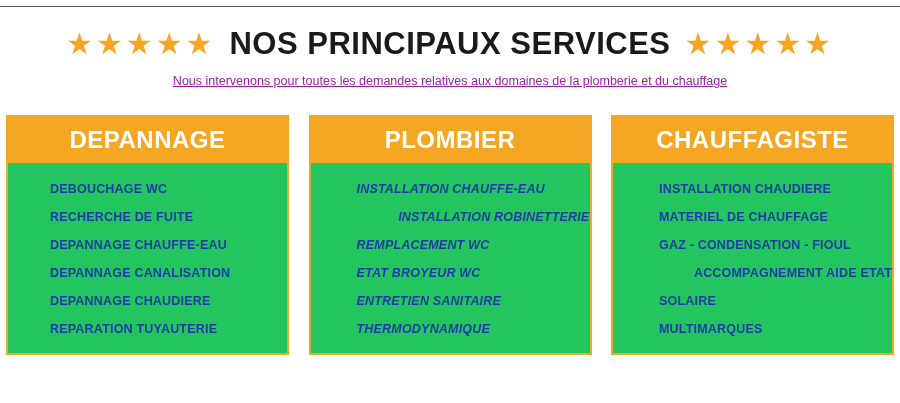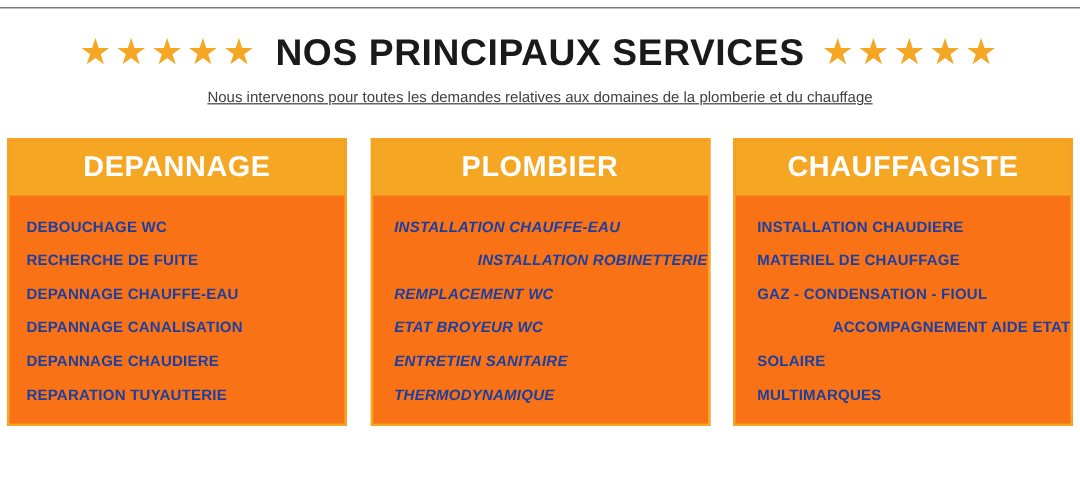--- a/index.html
+++ b/index.html
@@ -50,49 +50,50 @@
   .title-text {
     font-size: 31px;
     font-weight: bold;
     color: #1a1a1a;
     letter-spacing: 0.5px;
     white-space: nowrap;
   }
   .subtitle {
     margin-top: 12px;
     font-size: 12.5px;
-    color: #404040;
+    color: #a21caf;
     text-decoration: underline;
   }
   .columns {
     position: absolute;
     top: 115px;
     left: 6px;
     width: 888px;
     display: flex;
     justify-content: space-between;
   }
   .card {
     width: 283px;
     border: 2px solid #f5a623;
     box-sizing: border-box;
-    background: #f97316;
+    background: #22c55e;
   }
   .card-head {
     background: #f5a623;
     color: #ffffff;
     text-align: center;
     font-size: 24px;
     font-weight: bold;
     letter-spacing: 0.5px;
     padding: 10px 0 11px 0;
     line-height: 1.05;
   }
   .card-body {
     padding: 12px 0 10px 0;
+    margin-left: 28px;
   }
   .item {
     color: #1b3fa0;
     font-size: 12.5px;
     font-weight: bold;
     padding: 7px 0 7px 14px;
     letter-spacing: 0.2px;
     white-space: nowrap;
   }
   .card.col-2 .item { padding-left: 18px; font-style: italic; }

